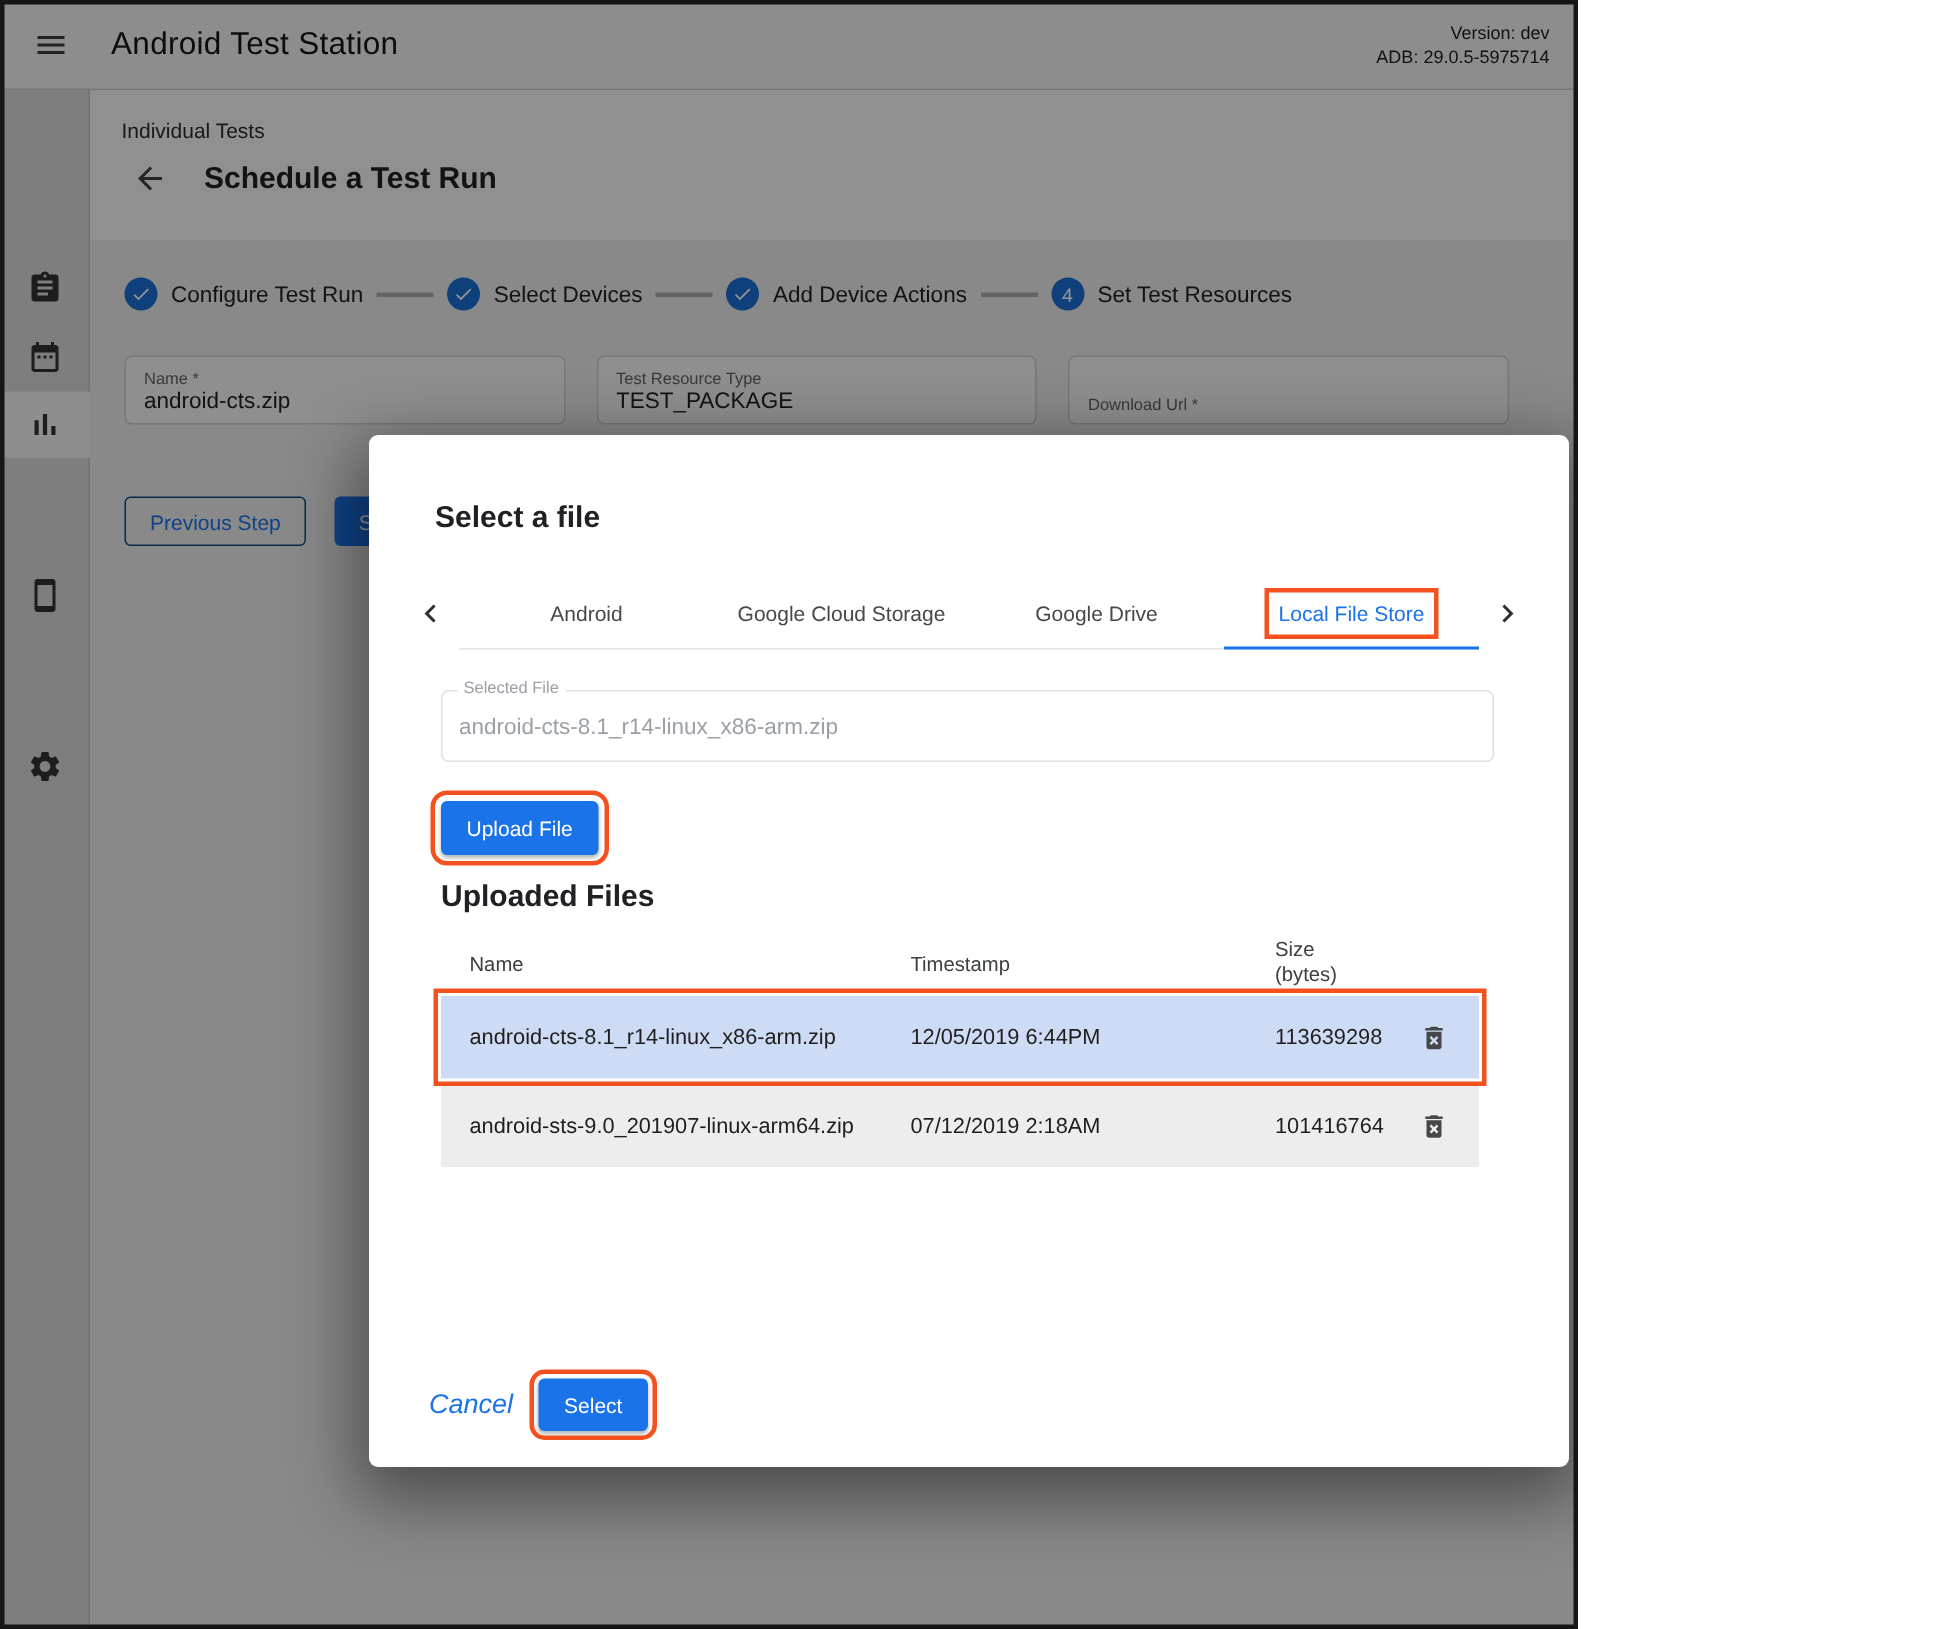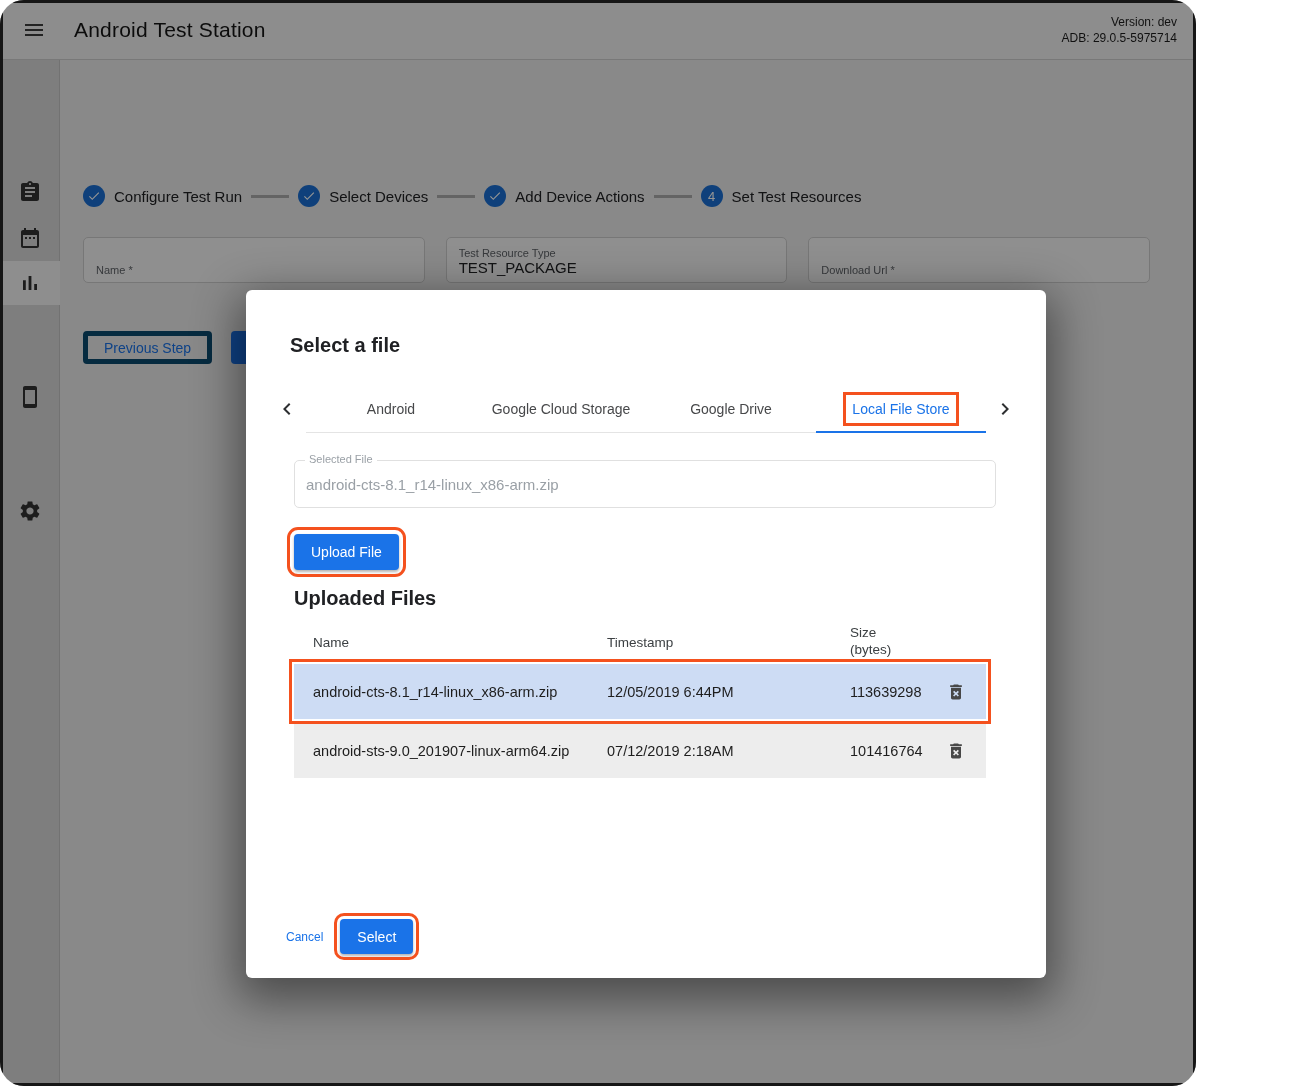--- a/index.html
+++ b/index.html
@@ -1,17 +1,17 @@
 <!DOCTYPE html>
 <html style="--accent: #1a73e8; --annotation: #f4511e; --stepper-blue: #1a6fd4; --row-selected-bg: #cddcf4; --row-bg: #ededed;"><head>
 <meta charset="utf-8">
 <style>
   * { margin:0; padding:0; box-sizing:border-box; }
   html,body { background:#fff; font-family:"Liberation Sans", sans-serif; }
-  .screen { position:relative; width:1196px; height:1086px; overflow:hidden; background:#ececec;border-radius:24px; }
+  .screen { position:relative; width:1052px; height:1086px; overflow:hidden; background:#ececec; }
   .frame { position:absolute; inset:0; border:3px solid #161616; z-index:100; pointer-events:none; }
 
   
   .appbar { position:absolute; left:0; top:0; width:100%; height:60px; background:#f3f3f3;
             border-bottom:1px solid #cfcfcf; display:flex; align-items:center; padding:0 19px; }
   .menu-btn { width:30px; height:30px; background:none; border:none; color:#3d3d3d; cursor:pointer;
               display:flex; align-items:center; justify-content:center; }
   .app-title { margin-left:25px; font-size:21px; font-weight:500; color:#161616; letter-spacing:.2px; }
   .version { margin-left:auto; text-align:right; font-size:12px; color:#1d1d1d; line-height:16px; }
 
@@ -42,21 +42,21 @@
   .field { flex:1; height:46px; background:#f6f6f6; border:1px solid #cdcdcd; border-radius:5px;
            padding:5px 12px 6px; display:flex; flex-direction:column; justify-content:flex-end;
            overflow:hidden; }
   .field-label { font-size:11px; color:#5f6368; white-space:nowrap; }
   .field-valrow { display:flex; align-items:center; }
   .field-value { font-size:15px; color:#202124; white-space:nowrap; overflow:hidden; flex:1; }
   .browse-link { flex:none; margin-left:8px; font-size:14px; color:var(--accent,#1a73e8);
                  background:none; border:none; cursor:pointer; }
 
   .actions { position:absolute; left:23px; top:271px; display:flex; align-items:center; gap:19px; }
-  .btn-outline { height:33px; padding:0 16px; border:5px solid #0c4a6e; border-radius:4px; background:transparent;
+  .btn-outline { height:33px; padding:0 16px; border:1px solid #0c4a6e; border-radius:4px; background:transparent;
                  color:var(--accent,#1a73e8); font-size:14px; font-weight:500; cursor:pointer; white-space:nowrap; }
   .btn-filled { height:33px; padding:0 16px; border:none; border-radius:4px; background:var(--accent,#1a73e8);
                 color:#fff; font-size:14px; font-weight:500; cursor:pointer; white-space:nowrap; }
   .start-btn { width:142px; overflow:hidden; text-align:left; }
 
   
   .backdrop { position:absolute; inset:0; background:rgba(0,0,0,0.42); z-index:5; }
   .dialog { position:absolute; left:246px; top:290px; width:800px; height:688px; background:#fff;
             border-radius:6px; box-shadow:0 14px 45px 8px rgba(0,0,0,0.45); z-index:10; }
   .dialog-title { position:absolute; left:44px; top:44px; font-size:20px; color:#202124; }
@@ -98,21 +98,21 @@
   .frow.selected { background:var(--row-selected-bg,#cddcf4); }
   .frow.annotated { outline:3px solid var(--annotation,#f4511e); outline-offset:2px; }
   .cell-name { flex:1; padding-left:19px; white-space:nowrap; overflow:hidden; }
   .cell-time { width:243px; white-space:nowrap; }
   .cell-size { width:76px; white-space:nowrap; overflow:hidden; }
   .cell-del  { width:60px; display:flex; justify-content:center; }
   .del-btn { background:none; border:none; color:#474747; cursor:pointer; width:28px; height:28px;
              display:flex; align-items:center; justify-content:center; }
 
   .dlg-footer { position:absolute; left:40px; top:629px; display:flex; align-items:center; gap:17px; }
-  .cancel-btn { background:none; border:none; color:var(--accent,#1a73e8); font-size:12px; cursor:pointer; }
+  .cancel-btn { background:none; border:none; color:var(--accent,#1a73e8); font-size:18px; cursor:pointer;font-style:italic; }
   .select-btn { height:35px; padding:0 17px; border:none; border-radius:4px; background:var(--accent,#1a73e8);
                 color:#fff; font-size:14px; font-weight:500; cursor:pointer; box-shadow:0 2px 3px rgba(0,0,0,0.3);
                 outline:3px solid var(--annotation,#f4511e); outline-offset:3px; }
 
   svg { display:block; }
 </style>
 </head>
 <body>
 
 <div class="screen">
@@ -164,20 +164,33 @@
     <div class="side-item" style="top:429px">
       <span>
         <svg width="24" height="24" viewBox="0 0 24 24" fill="currentColor">
             <path d="M19.14 12.94c.04-.3.06-.61.06-.94 0-.32-.02-.64-.07-.94l2.03-1.58c.18-.14.23-.41.12-.61l-1.92-3.32c-.12-.22-.37-.29-.59-.22l-2.39.96c-.5-.38-1.03-.7-1.62-.94l-.36-2.54c-.04-.24-.24-.41-.48-.41h-3.84c-.24 0-.43.17-.47.41l-.36 2.54c-.59.24-1.13.57-1.62.94l-2.39-.96c-.22-.08-.47 0-.59.22L2.74 8.87c-.12.21-.08.47.12.61l2.03 1.58c-.05.3-.09.63-.09.94s.02.64.07.94l-2.03 1.58c-.18.14-.23.41-.12.61l1.92 3.32c.12.22.37.29.59.22l2.39-.96c.5.38 1.03.7 1.62.94l.36 2.54c.05.24.24.41.48.41h3.84c.24 0 .44-.17.47-.41l.36-2.54c.59-.24 1.13-.56 1.62-.94l2.39.96c.22.08.47 0 .59-.22l1.92-3.32c.12-.22.07-.47-.12-.61l-2.01-1.58zM12 15.6c-1.98 0-3.6-1.62-3.6-3.6s1.62-3.6 3.6-3.6 3.6 1.62 3.6 3.6-1.62 3.6-3.6 3.6z"></path>
           </svg>
       </span>
     </div>
   </nav>
 
   <main class="content">
+    <div class="pagehead">
+      <div class="breadcrumb">Individual Tests</div>
+      <div class="titlerow">
+        <button class="back-btn">
+          <span>
+            <svg width="24" height="24" viewBox="0 0 24 24" fill="currentColor">
+                <path d="M20 11H7.83l5.59-5.59L12 4l-8 8 8 8 1.41-1.41L7.83 13H20v-2z"></path>
+              </svg>
+          </span>
+        </button>
+        <h2 class="page-title">Schedule a Test Run</h2>
+      </div>
+    </div>
 
     <div class="stepper">
       <div class="step">
         <span class="step-circle">
           <svg width="14" height="14" viewBox="0 0 24 24" fill="#ffffff">
               <path d="M9 16.17L4.83 12l-1.42 1.41L9 19 21 7l-1.41-1.41z"></path>
             </svg>
         </span>
         <span class="step-label">Configure Test Run</span>
       </div>
@@ -202,20 +215,23 @@
       <span class="connector"></span>
       <div class="step">
         <span class="step-circle">4</span>
         <span class="step-label">Set Test Resources</span>
       </div>
     </div>
 
     <div class="fields">
       <div class="field">
         <span class="field-label">Name *</span>
+        <div class="field-valrow">
+          <div class="field-value">android-cts.zip</div>
+        </div>
       </div>
       <div class="field">
         <span class="field-label">Test Resource Type</span>
         <div class="field-valrow">
           <div class="field-value">TEST_PACKAGE</div>
         </div>
       </div>
       <div class="field">
         <span class="field-label">Download Url *</span>
       </div>

